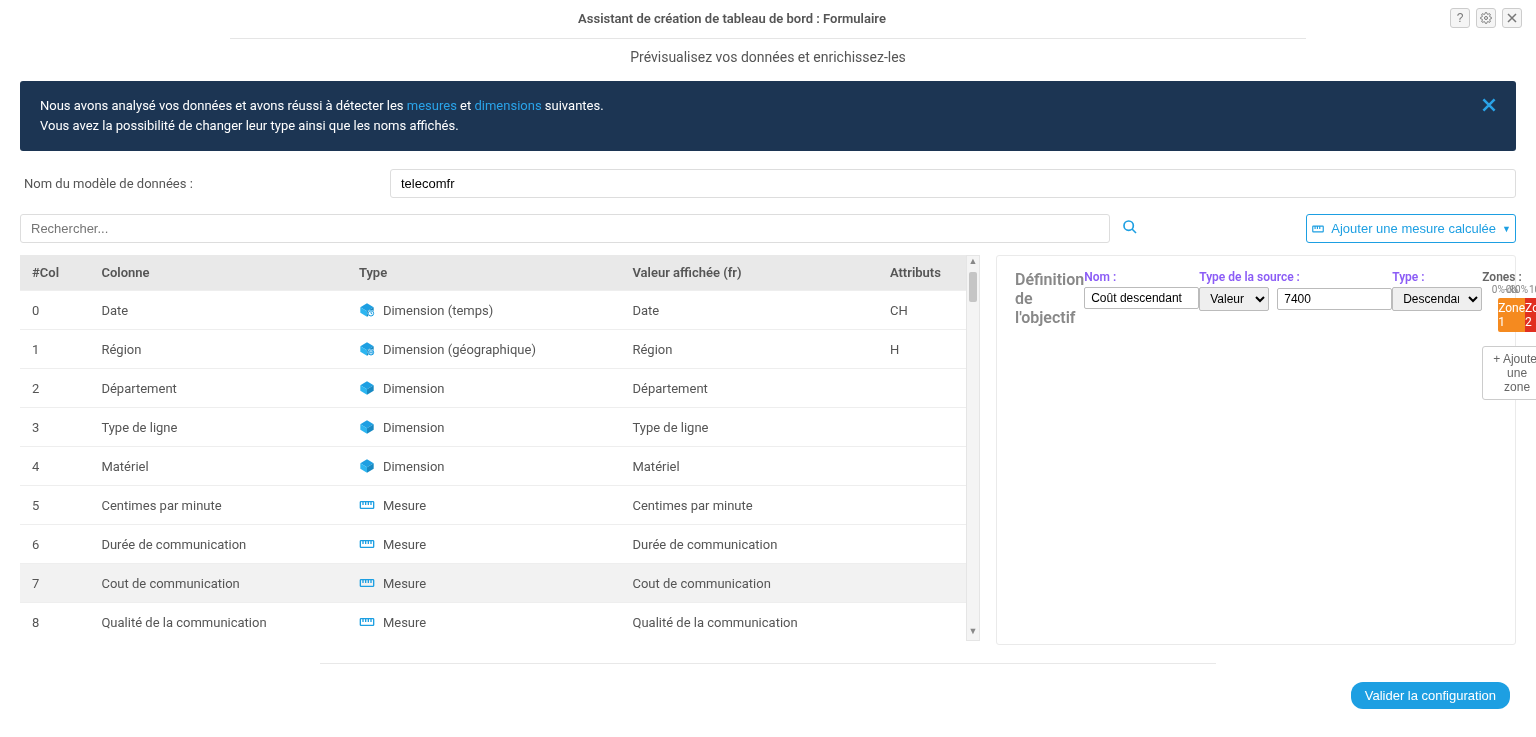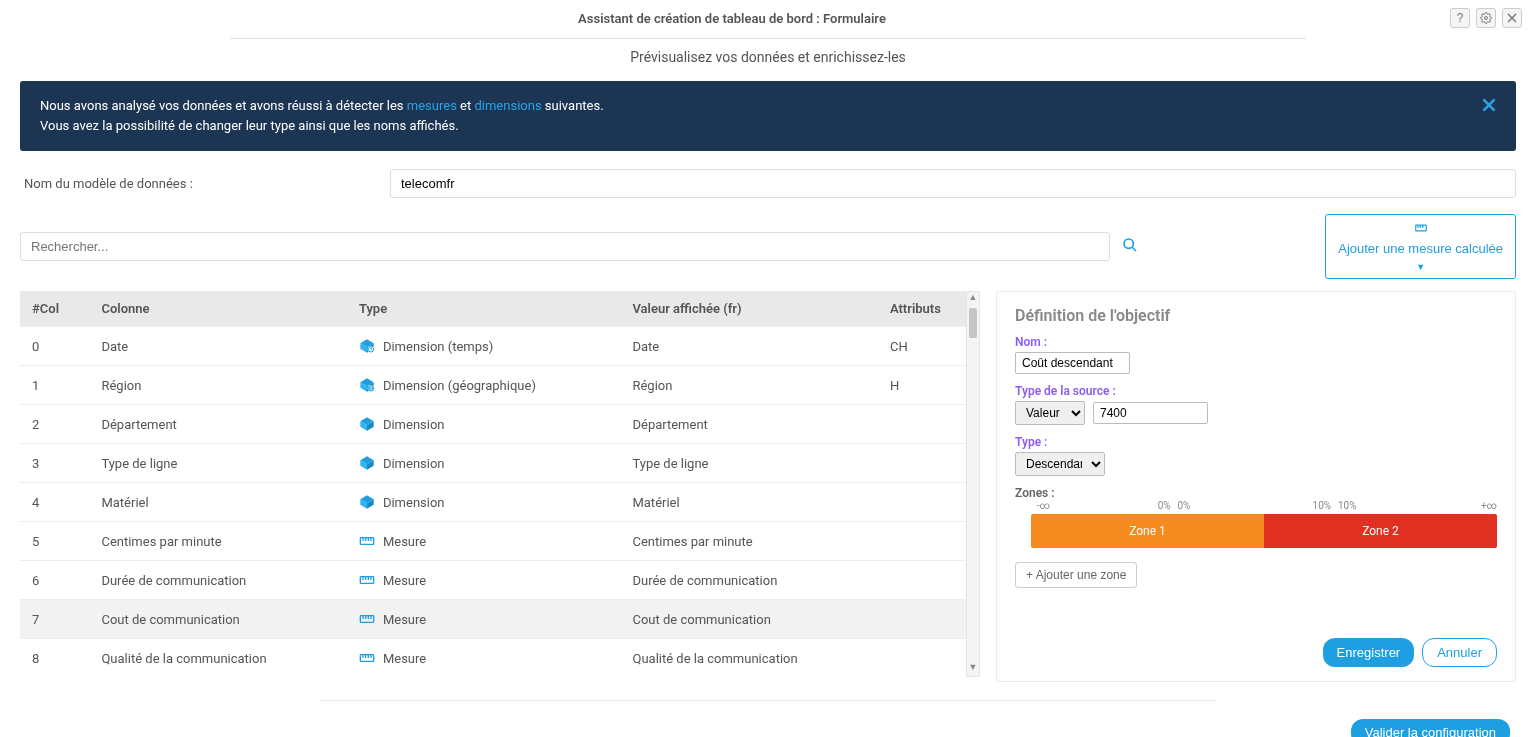--- a/index.html
+++ b/index.html
@@ -25,38 +25,38 @@
   .info-text p { margin: 2px 0; font-size:13px; line-height:1.4; }
   .info-close { color:#2aa3e8; font-size:20px; cursor:pointer; background:none; border:none; line-height:1; }
 
   .model-name-row { display:flex; align-items:center; margin-top:18px; margin-bottom:16px; }
   .model-name-label { width:370px; color:#555; font-size:13px; padding-left:4px;}
   .model-name-row input { flex:1; padding:6px 10px; border:1px solid #ddd; border-radius:3px; font-size:13px; }
 
   .search-row { display:flex; align-items:center; gap:12px; margin-bottom:12px; }
   .search-row input { flex:1; max-width:1090px; padding:6px 10px; border:1px solid #ddd; border-radius:3px; font-size:13px; }
   .search-icon { color:#1d9fe2; font-size:15px; }
-  .add-measure-btn { margin-left:auto; border:1px solid #1d9fe2; color:#1d9fe2; background:#fff; border-radius:3px; padding:6px 12px; font-size:13px; cursor:pointer; display:flex; align-items:center; gap:6px;flex-direction:column;}
+  .add-measure-btn { margin-left:auto; border:1px solid #1d9fe2; color:#1d9fe2; background:#fff; border-radius:3px; padding:6px 4px; font-size:13px; cursor:pointer; display:flex; align-items:center; gap:6px;}
 
   .main-columns { display:flex; gap:16px; align-items:flex-start; }
   .table-wrapper { flex:1; position:relative; }
   .table { width:100%; border-collapse:collapse; }
   .table th { background:#e9e9e9; text-align:left; padding:10px 12px; font-weight:600; color:#555; font-size:13px; }
   .table td { padding:11px 12px; border-top:1px solid #eee; color:#555; font-size:13px; }
   .table tr.selected td { background:#f2f2f2; }
   .type-cell { display:flex; align-items:center; gap:8px; }
   .dim-icon, .mes-icon { width:16px; height:16px; display:inline-flex; align-items:center; justify-content:center; }
 
   .scrollbar { position:absolute; right:0; top:0; bottom:0; width:14px; background:#f4f4f4; border:1px solid #e5e5e5; }
   .scroll-thumb { position:absolute; left:2px; right:2px; top:16px; height:30px; background:#c5c5c5; border-radius:2px; }
   .scroll-arrow { position:absolute; left:0; right:0; height:14px; text-align:center; font-size:9px; color:#888; }
   .scroll-arrow.up { top:0; }
   .scroll-arrow.down { bottom:0; }
 
-  .side-panel { width:520px; min-height:390px; border:1px solid #eaeaea; border-radius:3px; padding:14px 18px; position:relative; display:flex; flex-direction:column; }
+  .side-panel { width:520px; min-height:390px; border:1px solid #eaeaea; border-radius:3px; padding:14px 18px; position:relative; display:flex; flex-direction:row; }
   .side-panel h3 { font-size:16px; font-weight:600; color:#888; margin-bottom:10px; }
   .field-row { margin-bottom:10px; }
   .field-row label { display:block; font-size:12px; color:#8b5cf6; font-weight:600; margin-bottom:3px; }
   .field-row input[type=text], .field-row select { border:1px solid #bbb; border-radius:2px; padding:3px 6px; font-size:12px; }
   .source-row { display:flex; gap:8px; align-items:center; }
   .source-row select { width:70px; }
   .source-row input { width:115px; }
 
   .zones-label { font-weight:600; font-size:12px; color:#666; margin-bottom:0;}
   .zone-ticks { display:flex; position:relative; font-size:10px; color:#888; height:14px; }

